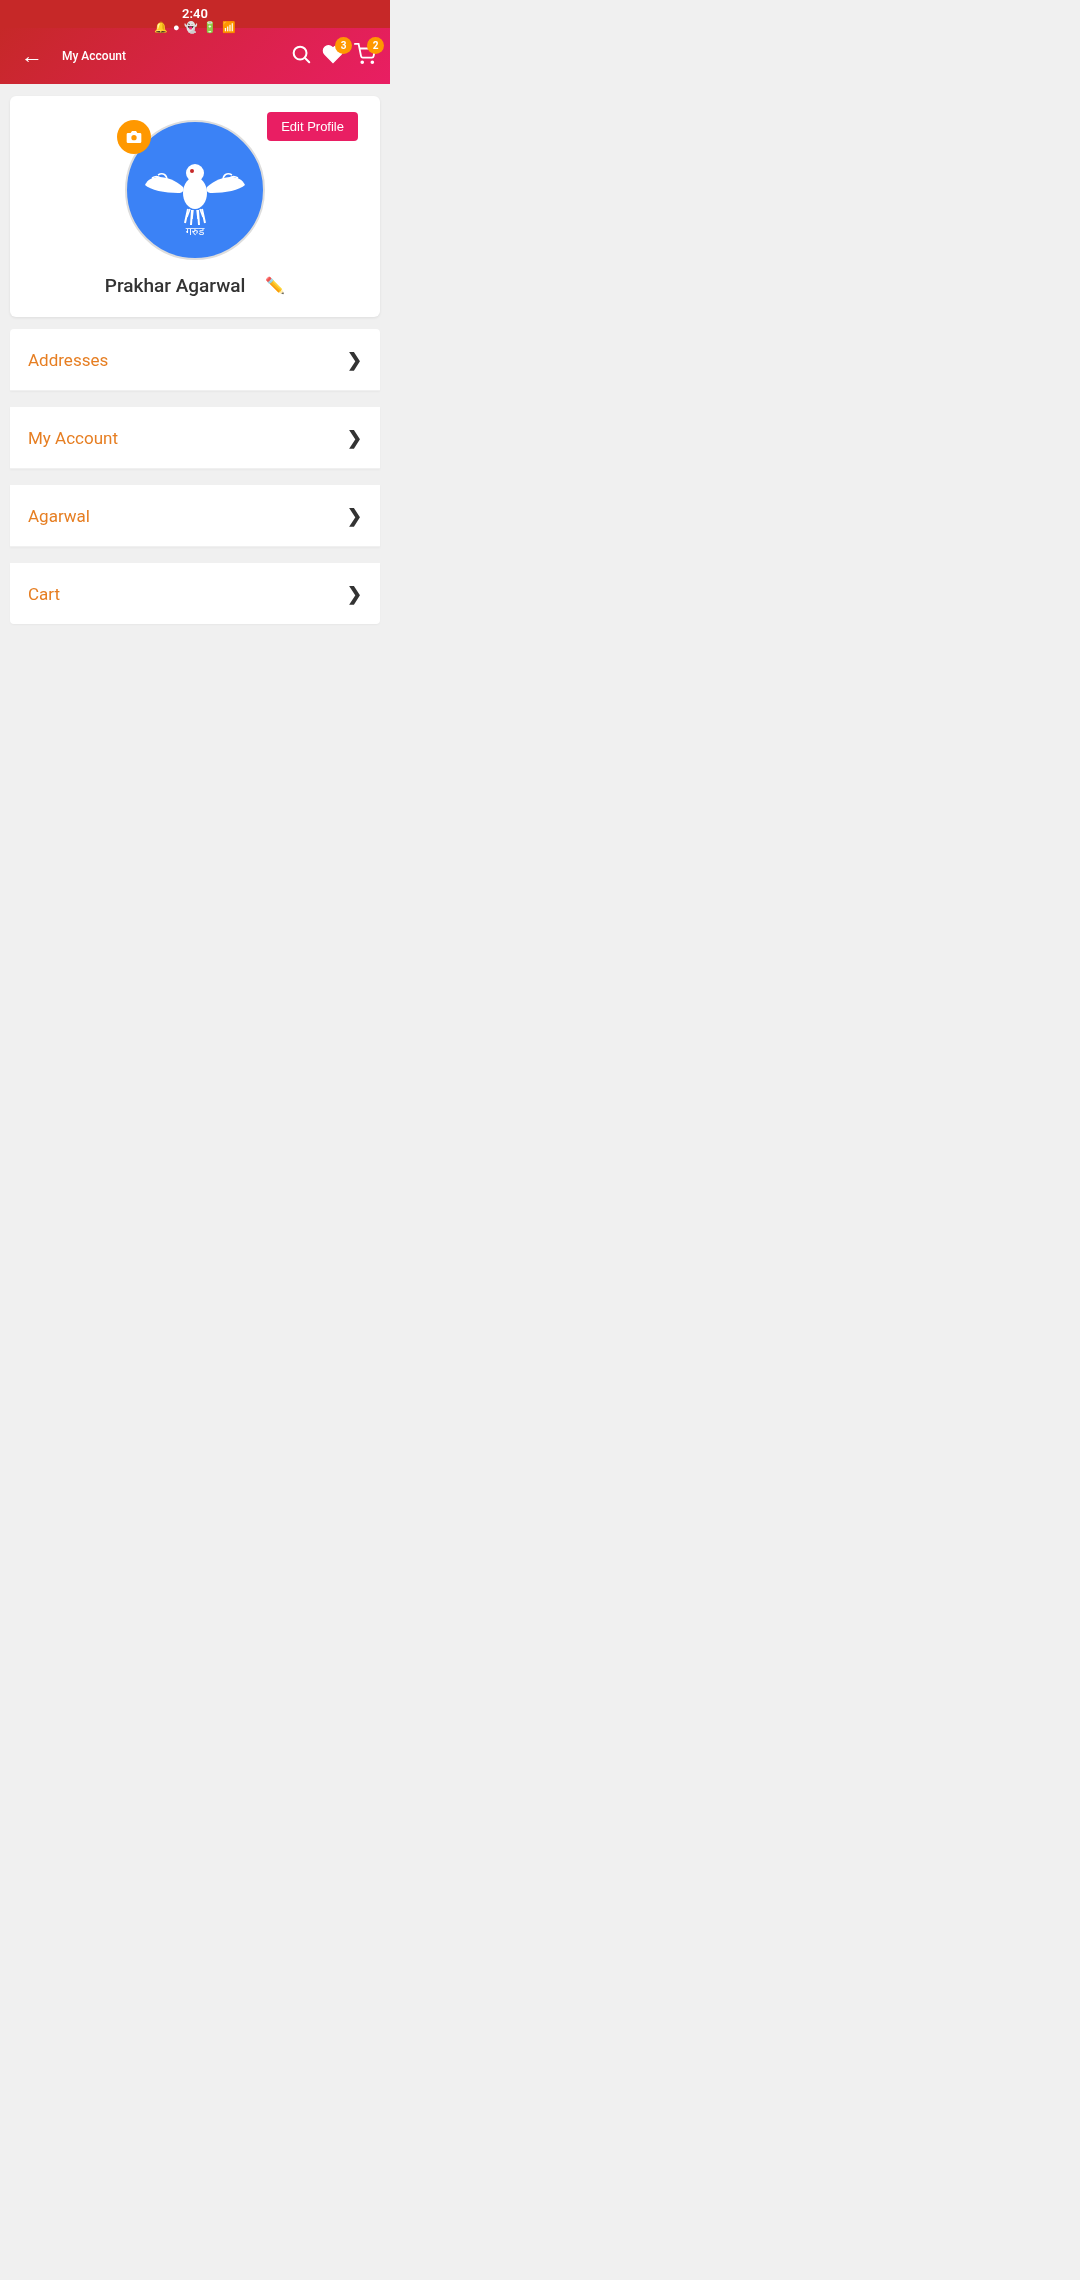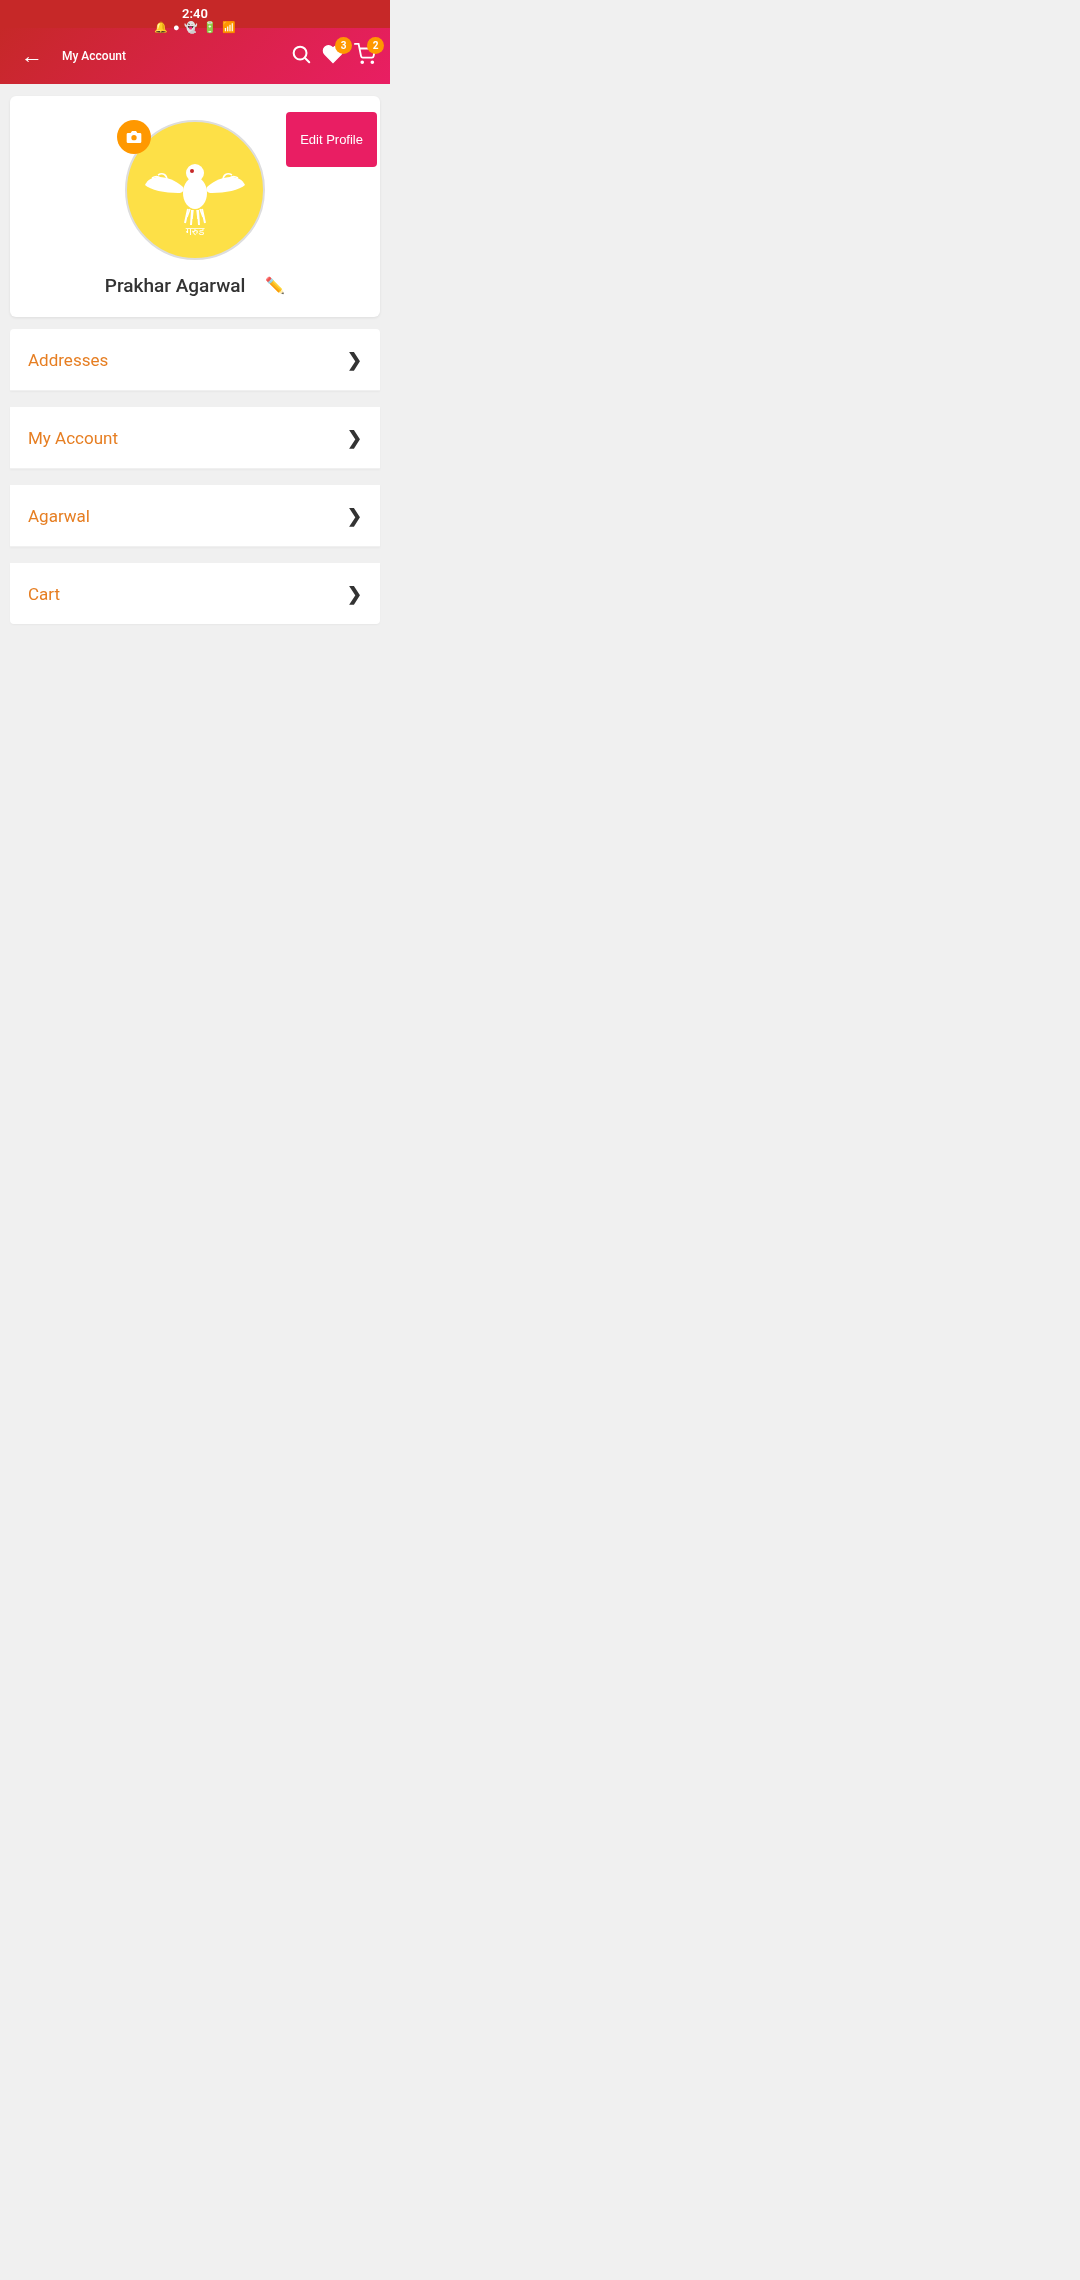--- a/index.html
+++ b/index.html
@@ -95,41 +95,41 @@
       padding: 24px 16px 20px;
       display: flex;
       flex-direction: column;
       align-items: center;
       box-shadow: 0 1px 3px rgba(0,0,0,0.08);
       position: relative;
     }
     .edit-profile-btn {
       position: absolute;
       top: 16px;
-      right: 3px;
+      right: 22px;
       background: #e91e63;
       color: white;
       border: none;
       border-radius: 4px;
-      padding: 20px 14px;
+      padding: 7px 14px;
       font-size: 13px;
       cursor: pointer;
       font-weight: 500;
     }
     .avatar-container {
       position: relative;
       width: 140px;
       height: 140px;
       margin-bottom: 14px;
     }
     .avatar-circle {
       width: 140px;
       height: 140px;
       border-radius: 50%;
-      background: #fde047;
+      background: #3b82f6;
       overflow: hidden;
       display: flex;
       align-items: center;
       justify-content: center;
       border: 2px solid #ddd;
     }
     .avatar-svg {
       width: 110px;
       height: 110px;
     }

